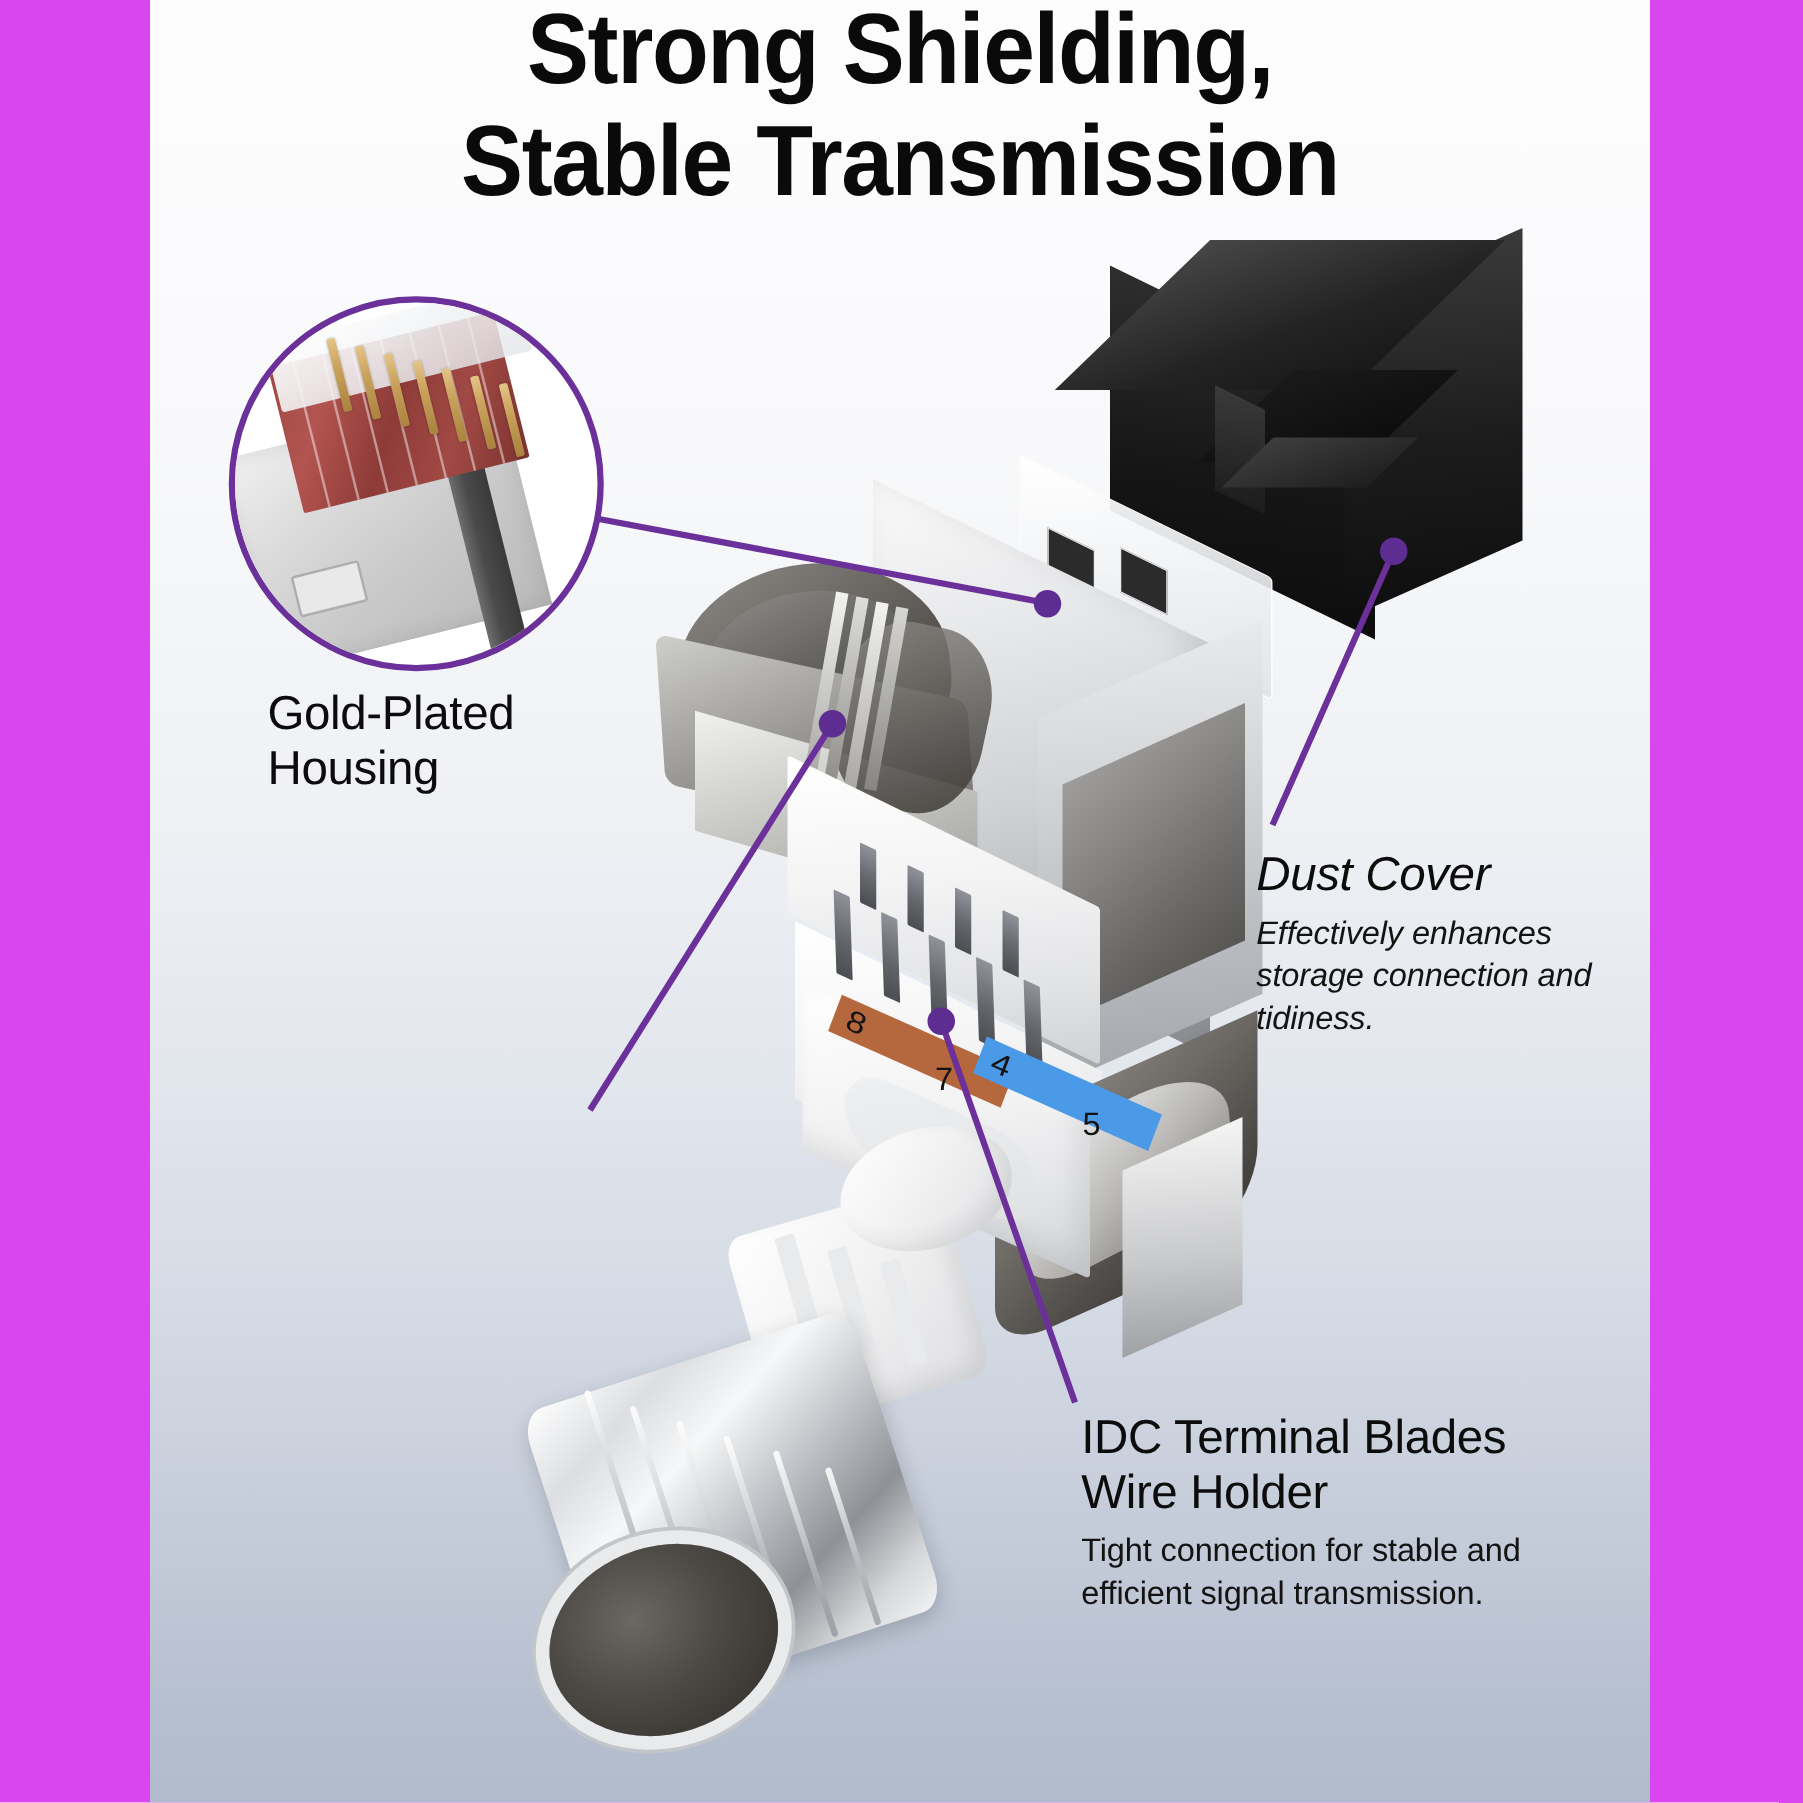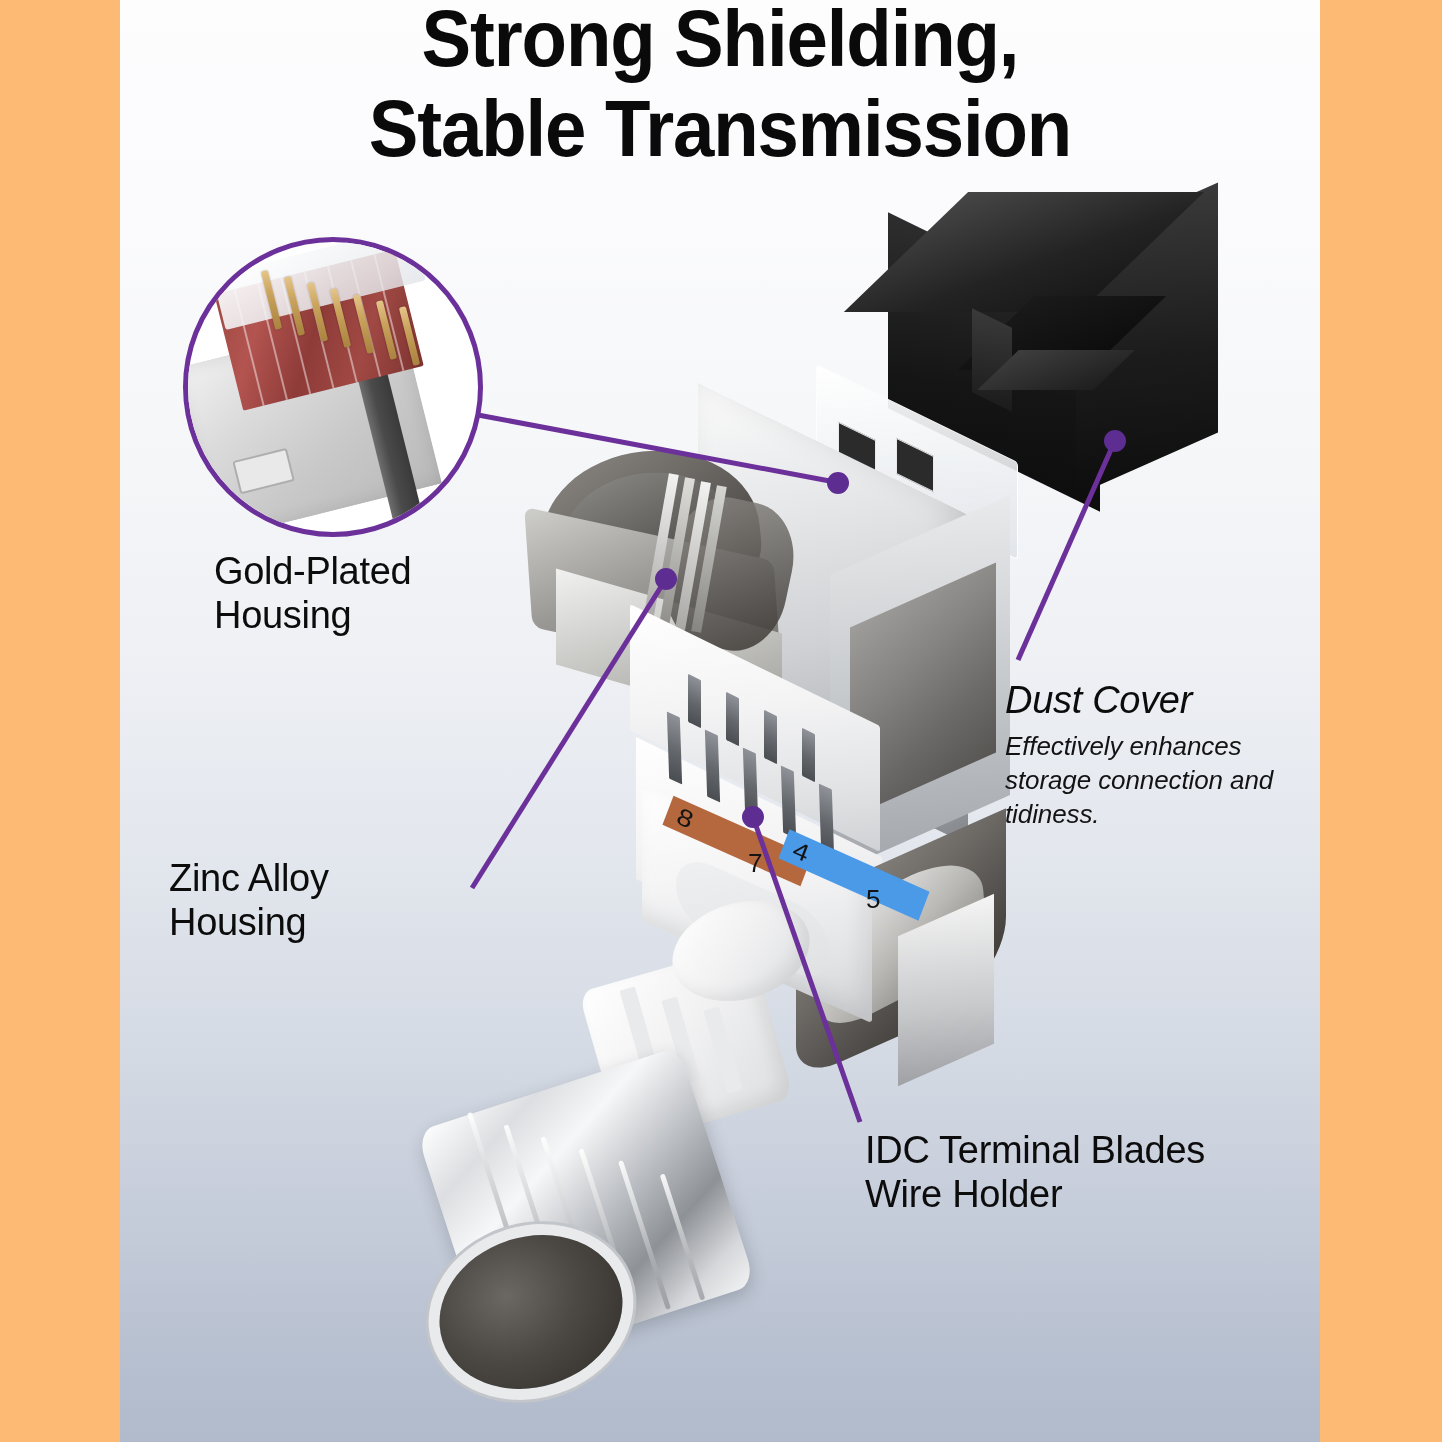--- a/index.html
+++ b/index.html
@@ -1,21 +1,21 @@
 <!DOCTYPE html>
 <html><head>
 <meta charset="utf-8">
 <style>
   html,body{margin:0;padding:0;background:#ffffff;}
   body{
     width:1442px;height:1442px;overflow:hidden;
     font-family:"Liberation Sans","DejaVu Sans",sans-serif;
     -webkit-font-smoothing:antialiased;
   }
-  #stage{position:relative;width:1442px;height:1442px;background:#fdba74;}
+  #stage{position:relative;width:1442px;height:1442px;background:#d946ef;}
 
   
   #panel{
     position:absolute;left:120px;top:0;width:1200px;height:1442px;
     background:linear-gradient(180deg,
       #fdfdfe 0%, #fbfbfd 14%, #f6f7f9 30%,
       #eef0f4 46%, #e2e6ed 60%, #d3d9e3 74%,
       #c3cad8 86%, #b6bfcf 95%, #b2bbcb 100%);
     overflow:hidden;
   }
@@ -298,30 +298,30 @@
       <line x1="740" y1="1122" x2="634" y2="820" stroke="#6b3099" stroke-width="5"></line>
       <circle cx="633" cy="817" r="11" fill="#5e2d91"></circle>
     </svg>
 
     <div class="callout" id="c-gold">
       <h3>Gold-Plated
 Housing</h3>
     </div>
 
     <div class="callout" id="c-zinc">
-      <h3>Zinc Alloy
-Housing</h3>
     </div>
 
     <div class="callout" id="c-dust">
       <h3>Dust Cover</h3>
       <p>Effectively enhances
 storage connection and
 tidiness.</p>
     </div>
 
     <div class="callout" id="c-idc">
       <h3>IDC Terminal Blades
 Wire Holder</h3>
+      <p>Tight connection for stable and
+efficient signal transmission.</p>
     </div>
 
   </div>
 </div>
 
 </body></html>

